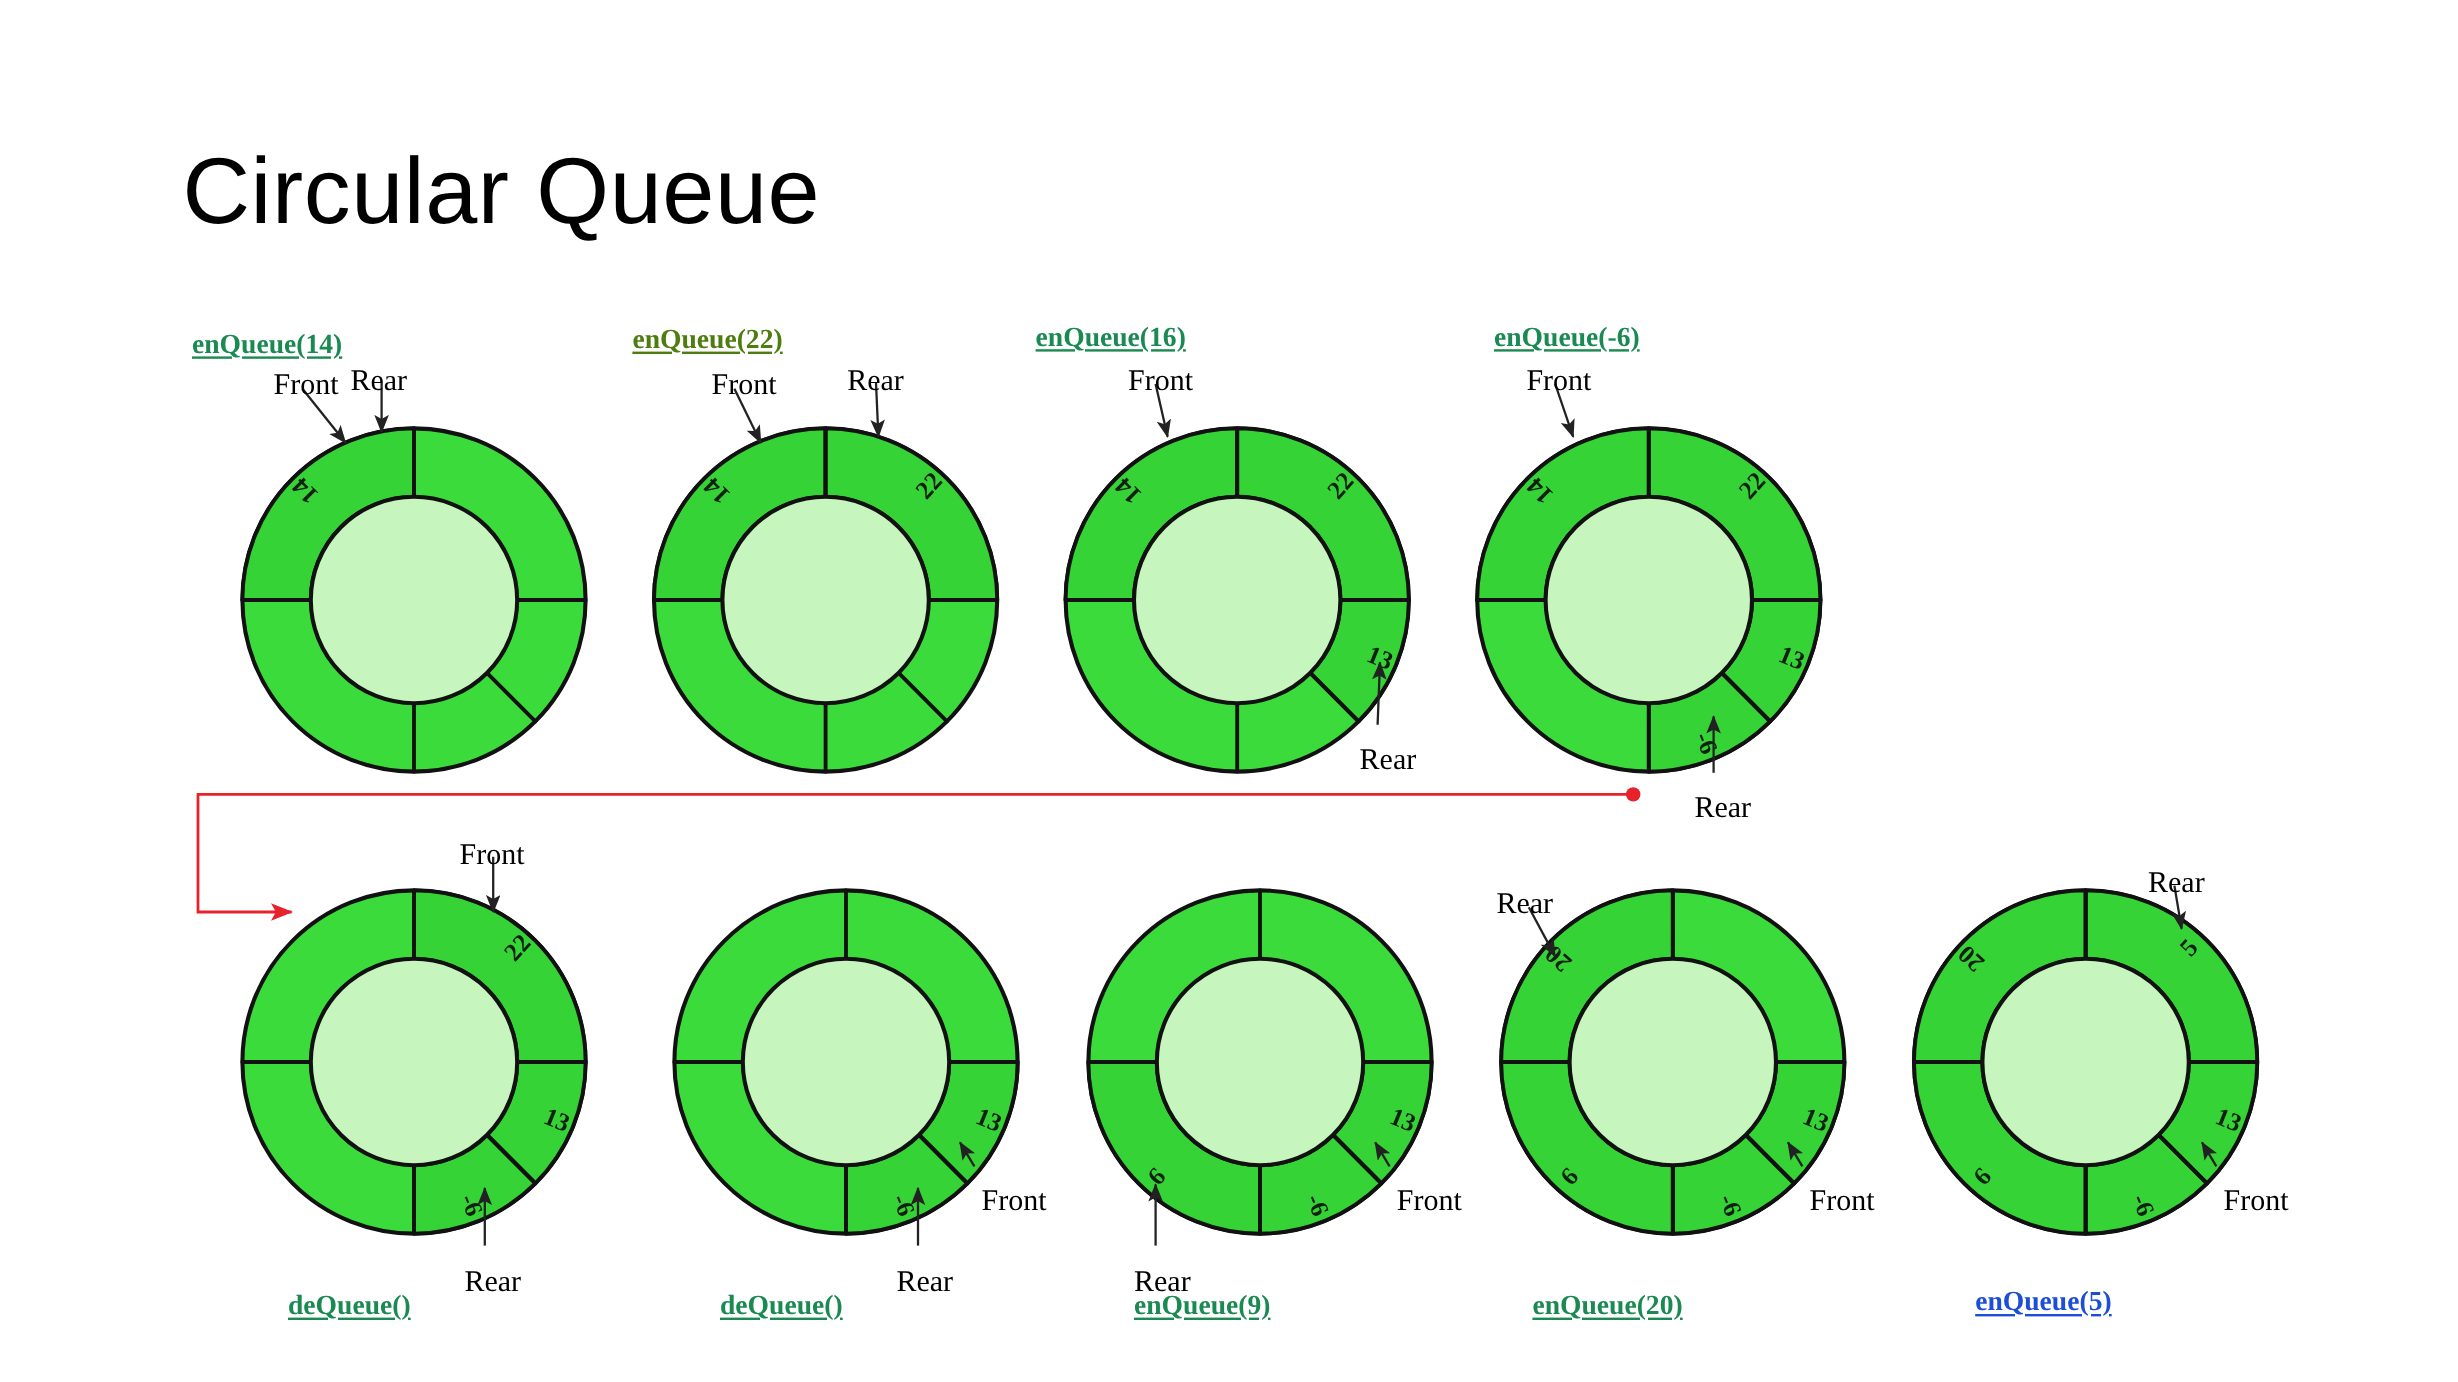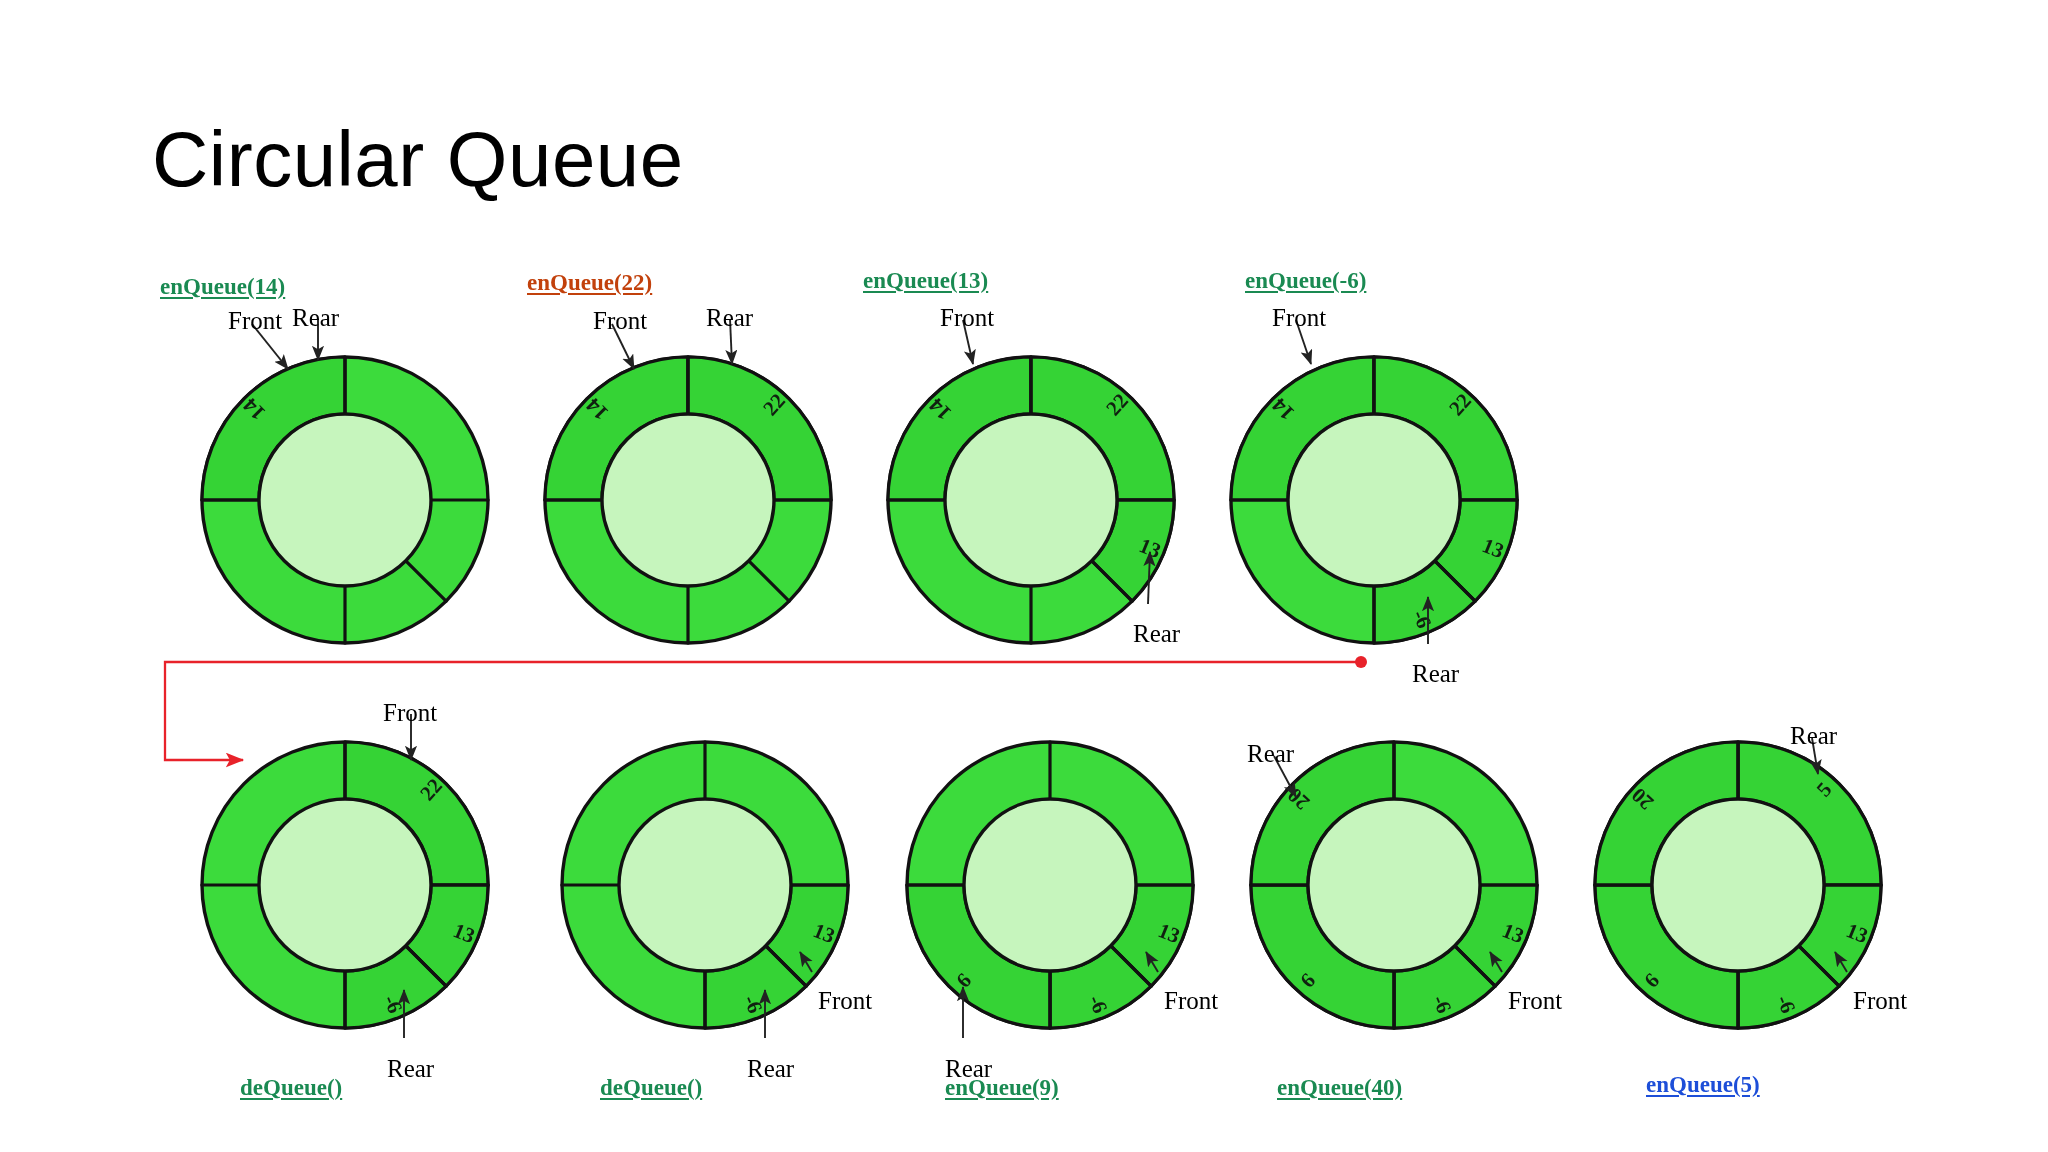--- a/index.html
+++ b/index.html
@@ -244,37 +244,37 @@
         <circle cx="1361" cy="650" r="6" fill="#e8222a"></circle>
       </g>
   </svg>
 
   <div id="labels-layer">
       <div class="ptr-label" style="left: 228px; top: 295px;">Front</div>
       <div class="ptr-label" style="left: 292px; top: 292px;">Rear</div>
       <div class="op-label" style="left: 160px; top: 262px; color: rgb(26, 138, 82);">enQueue(14)</div>
       <div class="ptr-label" style="left: 593px; top: 295px;">Front</div>
       <div class="ptr-label" style="left: 706px; top: 292px;">Rear</div>
-      <div class="op-label" style="left: 527px; top: 258px; color: #c2410c;">enQueue(22)</div>
+      <div class="op-label" style="left: 527px; top: 258px; color: #4d7c0f;">enQueue(22)</div>
       <div class="ptr-label" style="left: 940px; top: 292px;">Front</div>
       <div class="ptr-label" style="left: 1133px; top: 608px;">Rear</div>
-      <div class="op-label" style="left: 863px; top: 256px; color: rgb(26, 138, 82);">enQueue(13)</div>
+      <div class="op-label" style="left: 863px; top: 256px; color: rgb(26, 138, 82);">enQueue(16)</div>
       <div class="ptr-label" style="left: 1272px; top: 292px;">Front</div>
       <div class="ptr-label" style="left: 1412px; top: 648px;">Rear</div>
       <div class="op-label" style="left: 1209px; top: 256px; color: rgb(26, 138, 82); margin-left: 36px;">enQueue(-6)</div>
       <div class="ptr-label" style="left: 383px; top: 687px;">Front</div>
       <div class="ptr-label" style="left: 387px; top: 1043px;">Rear</div>
       <div class="op-label" style="left: 240px; top: 1063px; color: rgb(26, 138, 82);">deQueue()</div>
       <div class="ptr-label" style="left: 818px; top: 975px;">Front</div>
       <div class="ptr-label" style="left: 747px; top: 1043px;">Rear</div>
       <div class="op-label" style="left: 600px; top: 1063px; color: rgb(26, 138, 82);">deQueue()</div>
       <div class="ptr-label" style="left: 1164px; top: 975px;">Front</div>
       <div class="ptr-label" style="left: 945px; top: 1043px;">Rear</div>
       <div class="op-label" style="left: 945px; top: 1063px; color: rgb(26, 138, 82); text-align: right;">enQueue(9)</div>
       <div class="ptr-label" style="left: 1508px; top: 975px;">Front</div>
       <div class="ptr-label" style="left: 1247px; top: 728px;">Rear</div>
-      <div class="op-label" style="left: 1277px; top: 1063px; color: rgb(26, 138, 82);">enQueue(40)</div>
+      <div class="op-label" style="left: 1277px; top: 1063px; color: rgb(26, 138, 82);">enQueue(20)</div>
       <div class="ptr-label" style="left: 1853px; top: 975px;">Front</div>
       <div class="ptr-label" style="left: 1790px; top: 710px;">Rear</div>
       <div class="op-label" style="left: 1629px; top: 1060px; color: #1d4ed8; margin-left: 17px;">enQueue(5)</div>
     </div>
 
 </div>
 
 </body></html>

